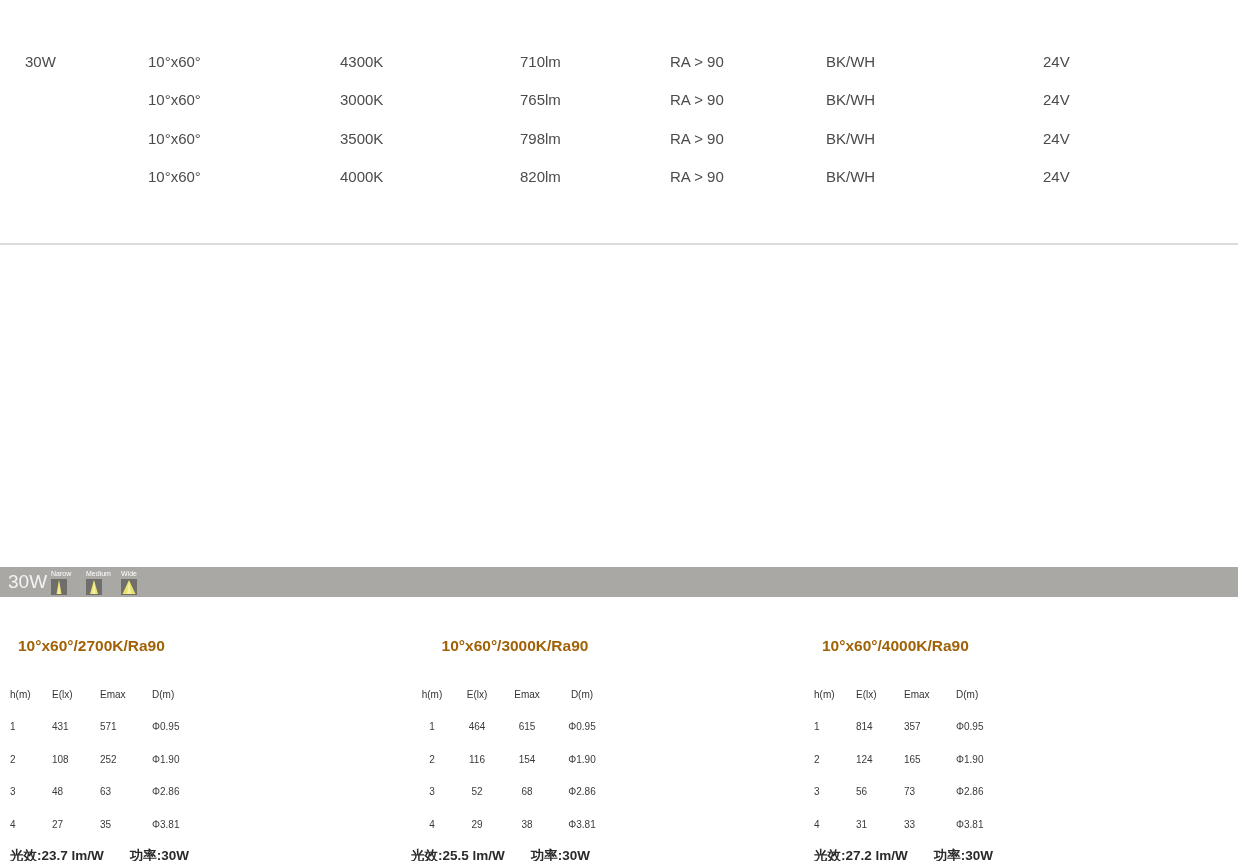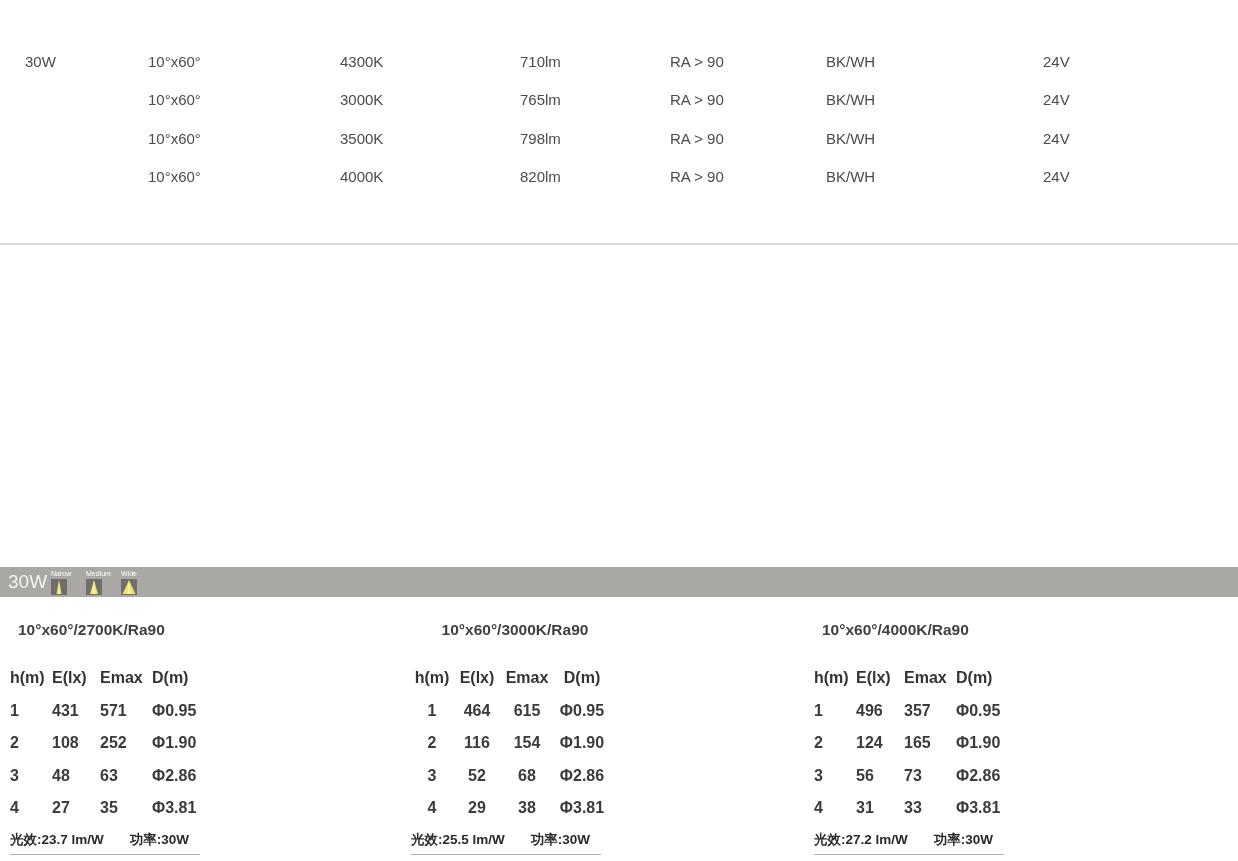--- a/index.html
+++ b/index.html
@@ -24,23 +24,23 @@
   .beam-wattage { position:absolute; left:8px; top:0; height:30px; line-height:30px; color:#f4f3f1; font-size:19px; }
   .beam-group { position:absolute; top:2px; width:16px; text-align:left; }
   .bg0 { left:51px; } .bg1 { left:86px; } .bg2 { left:121px; }
   .beam-label { display:block; font-size:7px; line-height:9px; color:#ffffff; white-space:nowrap; }
   .beam-square { width:16px; height:16px; background:#6f6e6b; margin-top:1px; }
   .beam-square svg { display:block; }
 
   
   .photo-table { position:absolute; top:620px; width:200px; }
   .pt0 { left:10px; } .pt1 { left:411px;text-align:center; } .pt2 { left:814px; }
-  .pt-title { font-size:15.5px; font-weight:700; color:#404040; padding-left:8px; line-height:19px; }
+  .pt-title { font-size:15.5px; font-weight:700; color:#a16207; padding-left:8px; line-height:19px;margin-top:16px; }
   .pt-grid { margin-top:23px; }
-  .pt-row { display:grid; grid-template-columns:42px 48px 52px 58px; height:32.5px; align-items:center; font-size:16px; color:#3b3b3b;font-weight:bold; }
+  .pt-row { display:grid; grid-template-columns:42px 48px 52px 58px; height:32.5px; align-items:center; font-size:10px; color:#3b3b3b; }
   .pt-head span { color:#333333; }
   .pt-footer { display:flex; gap:26px; margin-top:6px; padding-bottom:5px; width:190px;
                border-bottom:1px solid #b0b0b0; font-size:13.5px; font-weight:700; color:#2a2a2a; white-space:nowrap; }
 </style>
 </head>
 <body>
 
 <div class="page">
 
 
@@ -199,21 +199,21 @@
     <h3 class="pt-title">10°x60°/4000K/Ra90</h3>
     <div class="pt-grid">
       <div class="pt-row pt-head">
         <span>h(m)</span>
         <span>E(lx)</span>
         <span>Emax</span>
         <span>D(m)</span>
       </div>
       <div class="pt-row">
         <span>1</span>
-        <span>496</span>
+        <span>814</span>
         <span>357</span>
         <span>Φ0.95</span>
       </div>
       <div class="pt-row">
         <span>2</span>
         <span>124</span>
         <span>165</span>
         <span>Φ1.90</span>
       </div>
       <div class="pt-row">

